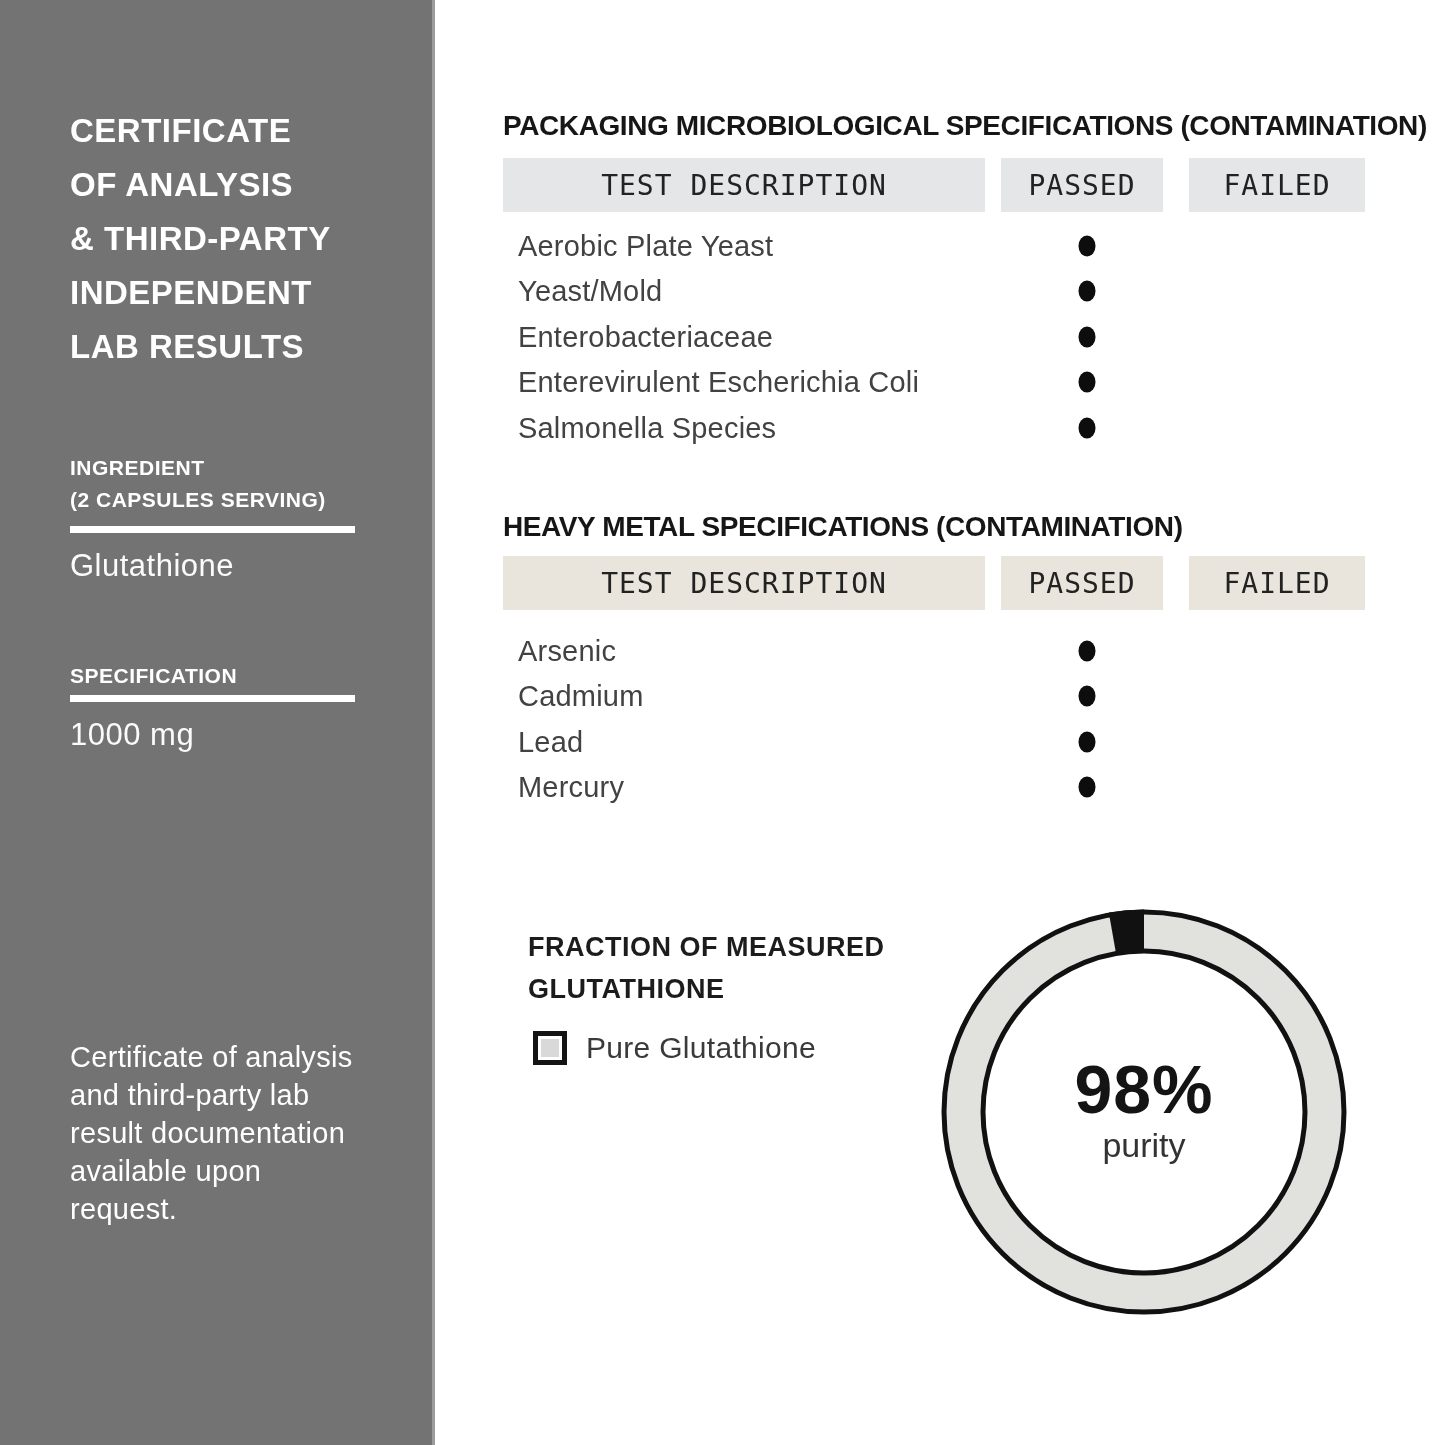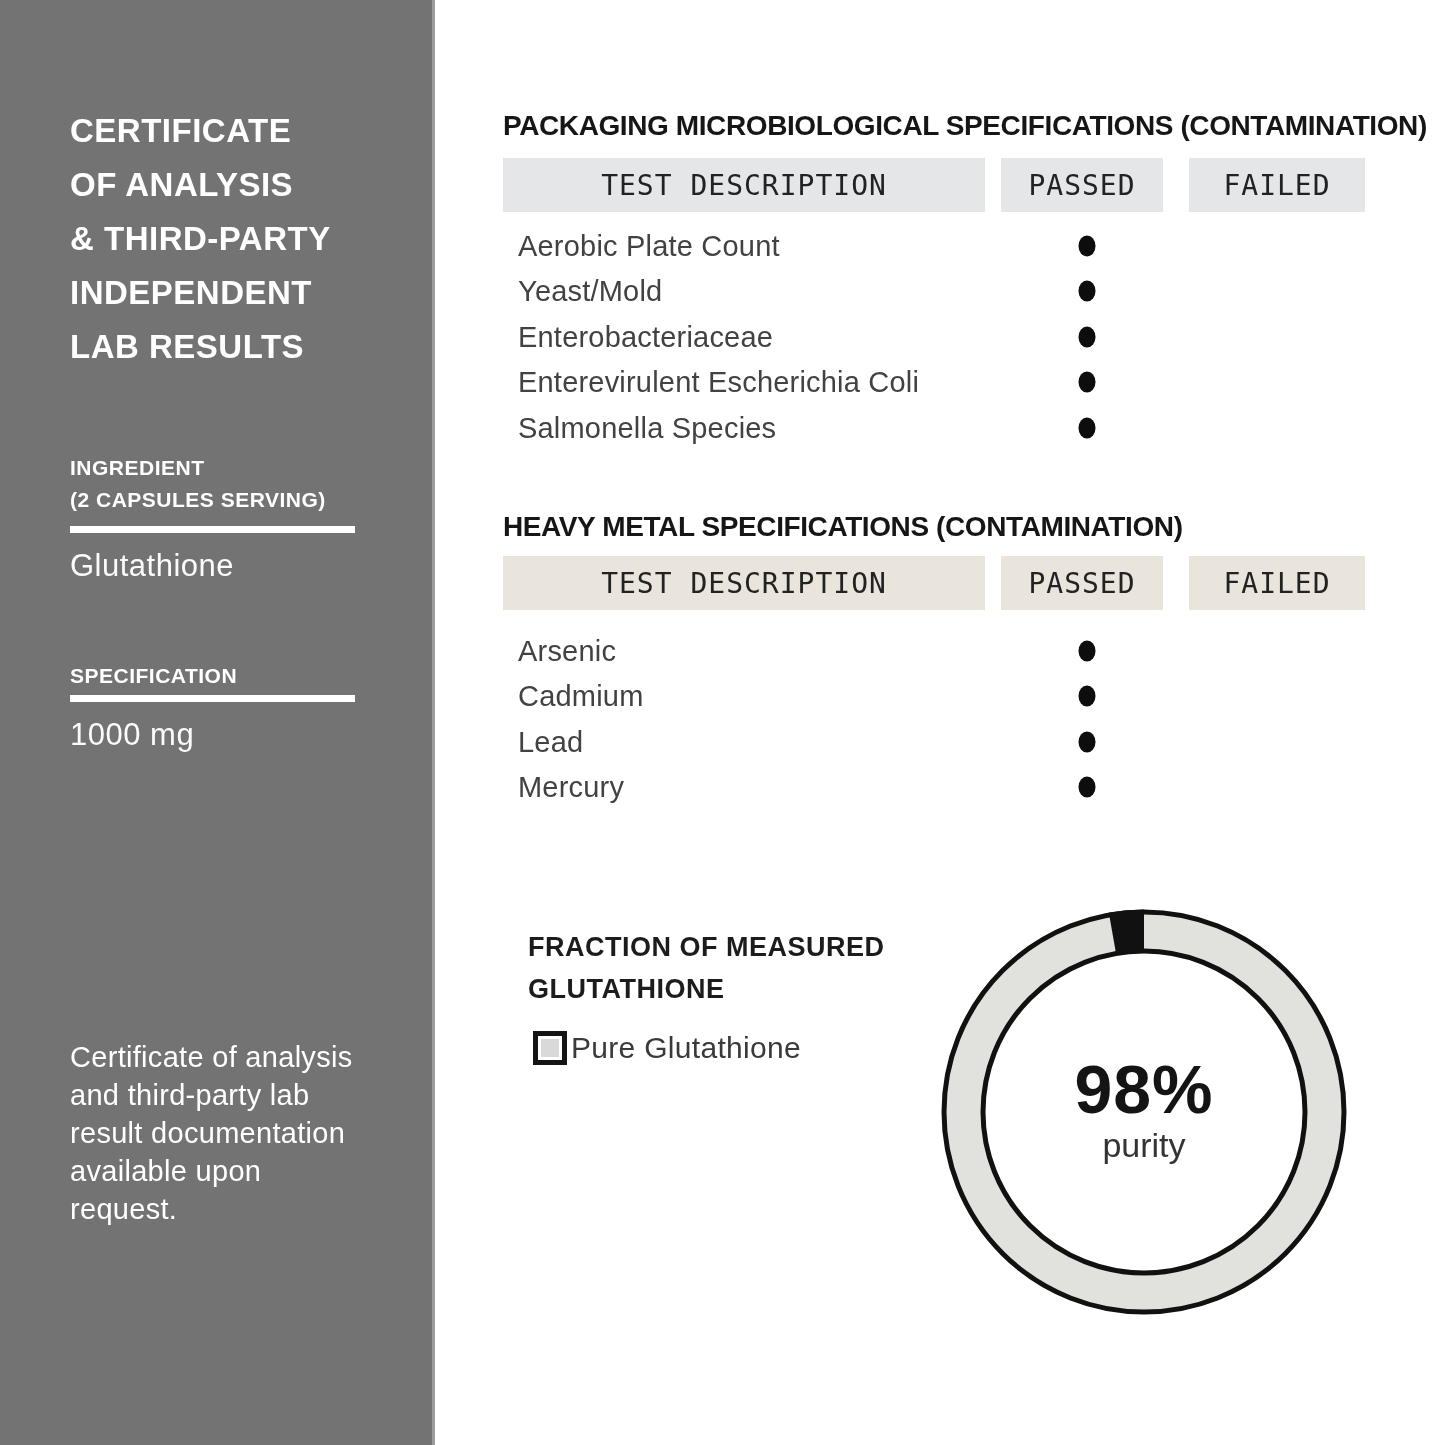--- a/index.html
+++ b/index.html
@@ -70,21 +70,21 @@
     position:absolute; left:528px; top:926px;
     font-size:27px; font-weight:bold; line-height:42px; letter-spacing:0.5px;
     color:#1c1c1c;
   }
   .legend { position:absolute; left:533px; top:1031px; display:flex; align-items:center; }
   .legend-swatch {
     width:34px; height:34px; box-sizing:border-box;
     border:5px solid #141414; background:#d9d9d9;
     box-shadow:inset 0 0 0 3px #ffffff;
   }
-  .legend-label { margin-left:4px; font-size:30px; color:#3a3a3a; letter-spacing:0.3px; }
+  .legend-label { margin-left:19px; font-size:30px; color:#3a3a3a; letter-spacing:0.3px; }
 
   #donut-svg { position:absolute; left:938px; top:906px; }
   .donut-value {
     position:absolute; left:938px; top:1050px; width:412px; text-align:center;
     font-size:68px; font-weight:bold; letter-spacing:1px; color:#141414;
   }
   .donut-label {
     position:absolute; left:938px; top:1126px; width:412px; text-align:center;
     font-size:34px; color:#333333;
   }
@@ -127,21 +127,21 @@
 
   <div class="section-title" style="top:110px">PACKAGING MICROBIOLOGICAL SPECIFICATIONS (CONTAMINATION)</div>
 
   <div class="thead cool" style="top:158px">
     <div class="hcell c-desc">TEST DESCRIPTION</div>
     <div class="hcell c-passed">PASSED</div>
     <div class="hcell c-failed">FAILED</div>
   </div>
 
   <div class="trow" style="top:223px">
-    <div class="rlabel">Aerobic Plate Count</div>
+    <div class="rlabel">Aerobic Plate Yeast</div>
     <span class="dot col-passed"></span>
   </div>
   <div class="trow" style="top:268px">
     <div class="rlabel">Yeast/Mold</div>
     <span class="dot col-passed"></span>
   </div>
   <div class="trow" style="top:314px">
     <div class="rlabel">Enterobacteriaceae</div>
     <span class="dot col-passed"></span>
   </div>

